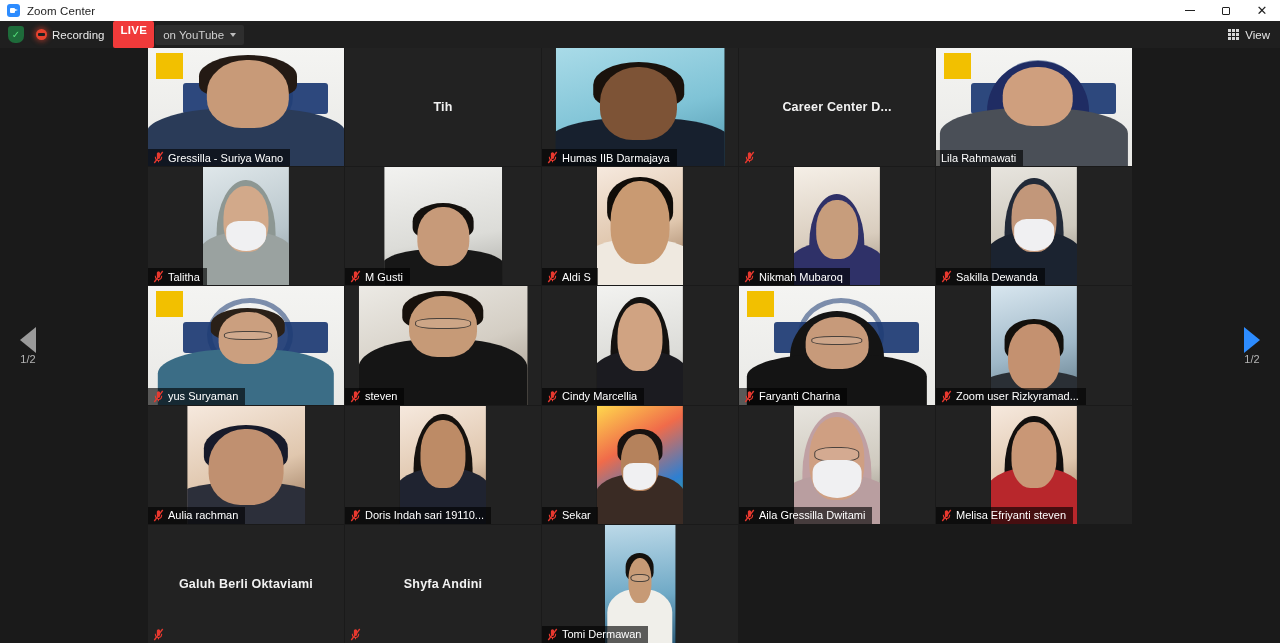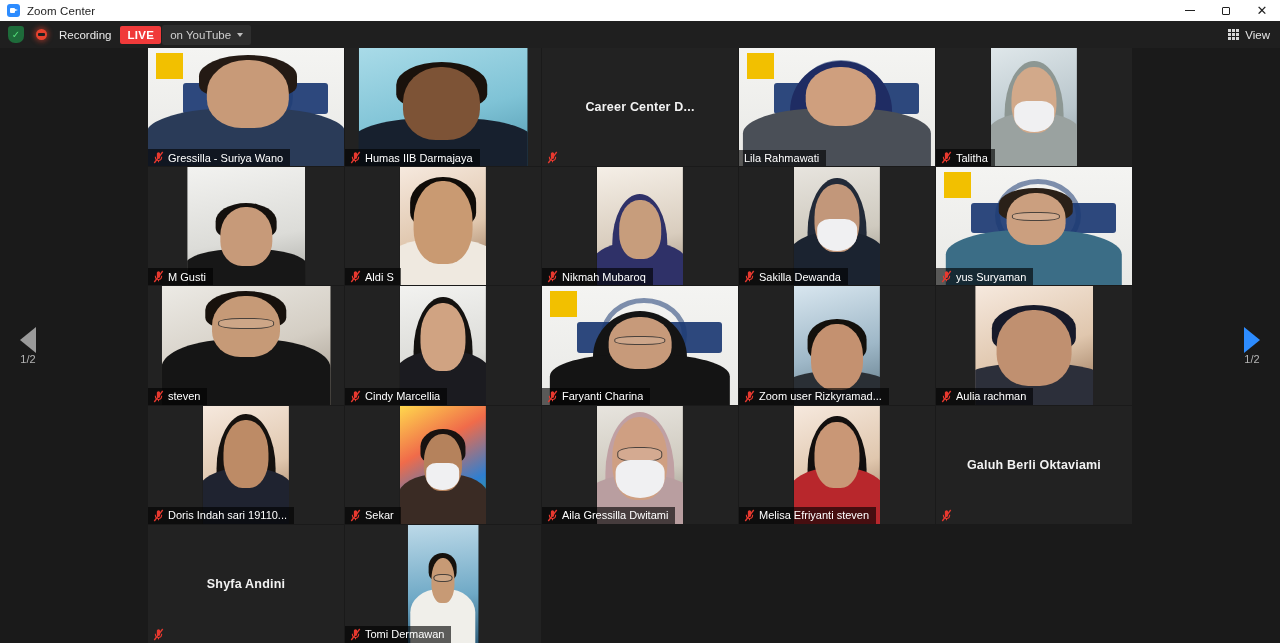--- a/index.html
+++ b/index.html
@@ -60,36 +60,36 @@
     width: 16px; height: 17px; flex: none;
     background: #1e6b3a;
     border-radius: 3px 3px 7px 7px;
     display: flex; align-items: center; justify-content: center;
     position: relative;
   }
   .shield-check {
     color: #55e07a; font-size: 10px; line-height: 1; font-weight: bold;
     font-family: "DejaVu Sans", sans-serif;
   }
-  .rec-group { display: flex; align-items: center; gap: 12px; margin-left: 12px; }
+  .rec-group { display: flex; align-items: center; gap: 5px; margin-left: 12px; }
   .rec-dot {
     width: 11px; height: 11px; border-radius: 50%;
     background: #e8422e; flex: none;
     box-shadow: 0 0 5px 2px rgba(232,66,46,.45);
     position: relative;
   }
   .rec-dot::after {
     content:""; position:absolute; left:2px; top:4.2px;
     width:7px; height:2.6px; background:#1f1f1f; border-radius:1px;
   }
   .rec-label { color: #e9e9e9; font-size: 11.5px; }
   .live-badge {
     background: #f03a3a; color: #fff;
     font-size: 11.5px; font-weight: bold;
-    padding: 3px 7px 3px 7px; border-radius: 2px;
+    padding: 3px 7px 12px 7px; border-radius: 2px;
     margin-left: 9px; letter-spacing: .3px;
   }
   .yt-chip {
     display: flex; align-items: center; gap: 6px;
     background: #2e2e2e; border-radius: 2px;
     padding: 4px 8px; margin-left: 1px;
   }
   .yt-label { color: #cfcfcf; font-size: 11.5px; }
   .caret-down {
     width: 0; height: 0;
@@ -326,20 +326,24 @@
           <svg viewBox="0 0 12 14" class="mic-muted">
             <path d="M6 1.2c-1 0-1.8.8-1.8 1.8v3.6c0 1 .8 1.8 1.8 1.8s1.8-.8 1.8-1.8V3c0-1-.8-1.8-1.8-1.8z" fill="#e8392f"></path>
             <path d="M2.6 6.2v.6a3.4 3.4 0 0 0 6.8 0v-.6" stroke="#e8392f" stroke-width="1.2" fill="none"></path>
             <path d="M6 10.2v2" stroke="#e8392f" stroke-width="1.2"></path>
             <path d="M1.4 13 10.6 1" stroke="#e8392f" stroke-width="1.4"></path>
           </svg>
           <span class="plate-name">Gressilla - Suriya Wano</span>
         </div>
       </div>
       <div class="tile">
+        <div class="noname-center">Tih</div>
+        <div class="plate bare"></div>
+      </div>
+      <div class="tile">
         <div class="video w-wide">
           <div style="position: absolute; inset: 0px;">
             <div class="bg-room-c"></div>
             <div class="p-hair" style="left: 49%; top: 12%; width: 54%; height: 38.44%; background: rgb(26, 18, 12);"></div>
             <div class="p-shoulders" style="width: 106%; height: 40.6%; background: rgb(23, 32, 46);"></div>
             <div class="p-head" style="left: 49%; top: 16%; width: 46%; height: 62%; background: rgb(125, 83, 54);"></div>
           </div>
         </div>
         <div class="plate">
           <svg viewBox="0 0 12 14" class="mic-muted">

